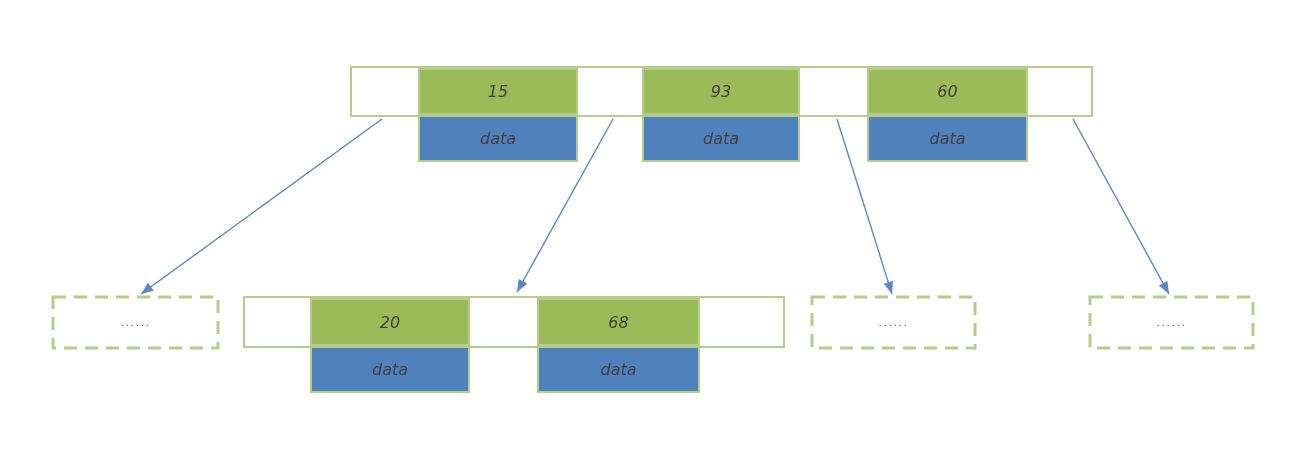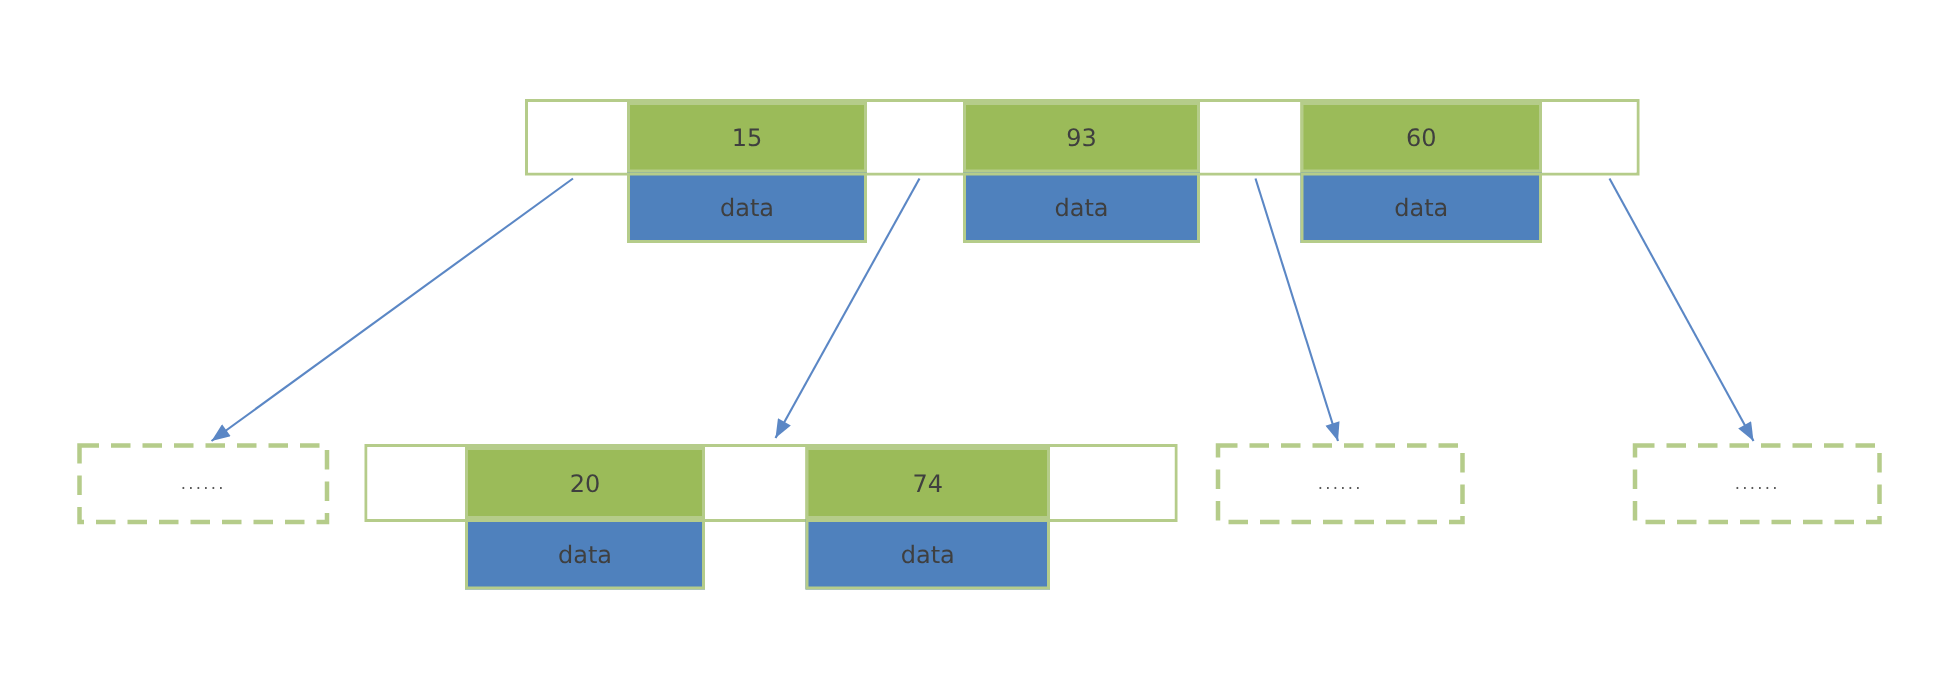--- a/index.html
+++ b/index.html
@@ -41,20 +41,21 @@
     position:relative;
     height:100%;
     flex:0 0 auto;
     background:var(--key-fill);
     border:2px solid var(--border);
     display:flex;
     align-items:center;
     justify-content:center;
     font-size:16px;
     color:var(--text);
+    font-style:italic;
   }
   .data-box{
     position:absolute;
     left:-2px;
     right:-2px;
     top:calc(100% + 2px);
     height:47px;
     background:var(--data-fill);
     border:2px solid var(--border);
     display:flex;
@@ -149,21 +150,21 @@
   <div class="node child-node">
     <div class="ptr-cell" style="flex-basis:65px"></div>
     <div class="key-cell" style="flex-basis:160px">
       <span>20</span>
       <div class="data-box">
         <span>data</span>
       </div>
     </div>
     <div class="ptr-cell" style="flex-basis:67px"></div>
     <div class="key-cell" style="flex-basis:163px">
-      <span>74</span>
+      <span>68</span>
       <div class="data-box">
         <span>data</span>
       </div>
     </div>
     <div class="ptr-cell" style="flex-basis:83px"></div>
   </div>
 
   <div class="placeholder-label ph-1">
     <span>......</span>
   </div>

